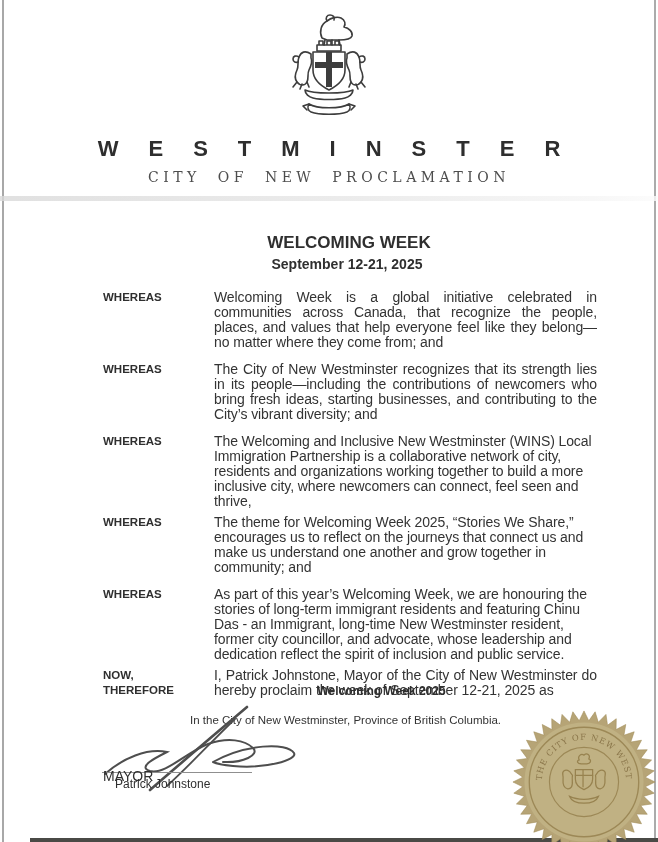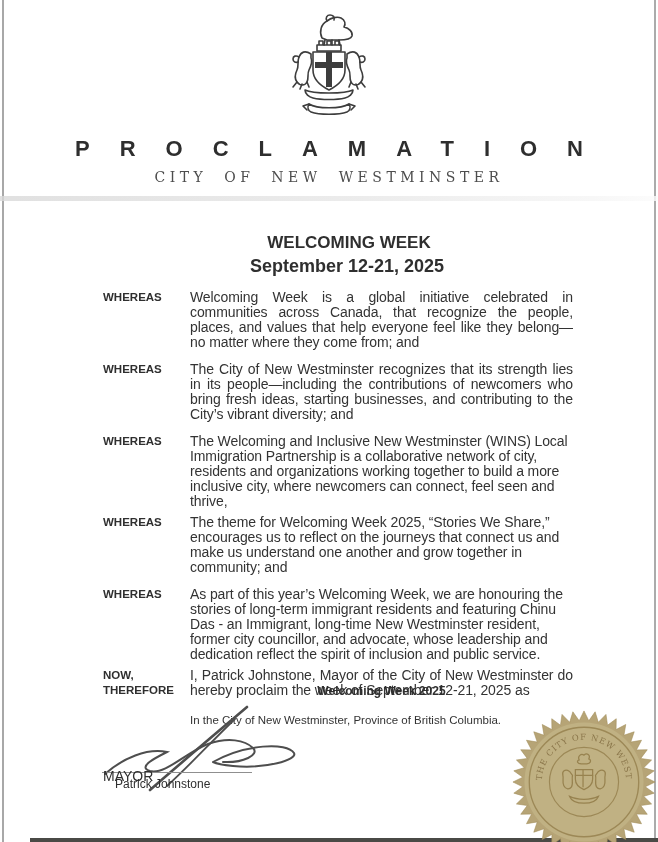--- a/index.html
+++ b/index.html
@@ -34,25 +34,25 @@
   }
   .header-divider {
     position:absolute; top:196px; left:0; width:658px; height:5px;
     background: linear-gradient(to right, #d9d9d9, #e7e7e7 55%, #f5f5f5 90%, #fbfbfb);
     opacity:.8;
   }
 
   
   .doc-title { position:absolute; top:233px; left:0; width:658px; text-align:center; color:#2f2f2f; }
   .doc-title .line1 { font-size:17px; font-weight:bold;padding-left:40px; }
-  .doc-title .line2 { font-size:18px; font-weight:bold; margin-top:3px;padding-left:36px; }
+  .doc-title .line2 { font-size:14px; font-weight:bold; margin-top:3px;padding-left:36px; }
 
   
   .clauses { position:absolute; top:290px; left:103px; width:470px; }
-  .clause { display:flex; margin-bottom:12px; }
+  .clause { display:flex; margin-bottom:12px;gap:24px; }
   .clause:nth-child(3) { margin-bottom:6px; }
   .clause:nth-child(5) { margin-bottom:6px; }
   .clause .label {
     flex:0 0 87px; font-weight:bold; font-size:11.5px; line-height:15px; color:#2f2f2f;
   }
   .clause .text {
     flex:0 0 383px; font-size:14px; line-height:15px; letter-spacing:-0.1px; color:#333;
   }
   .clause.justify .text { text-align: justify; }
 
@@ -106,22 +106,22 @@
       <path d="M90,45 C93,43 96,44 96,47 C96,50 93,51 91,50"></path>
       <path d="M92,70 L96,75 M87,72 L89,77 M82,70 L80,75"></path>
 
       <path d="M36,78 C44,82 76,82 84,78 C84,82 80,85 76,86 C68,88 52,88 44,86 C40,85 36,82 36,78 Z"></path>
 
       <path d="M40,92 C48,97 72,97 80,92 C82,95 81,99 78,100 C70,103 50,103 42,100 C39,99 38,95 40,92 Z"></path>
       <path d="M40,92 L34,94 L38,98 M80,92 L86,94 L82,98"></path>
     </g>
   </svg>
 
-  <div class="proc-title">PROCLAMATION</div>
-  <div class="proc-subtitle">CITY OF NEW WESTMINSTER</div>
+  <div class="proc-title">WESTMINSTER</div>
+  <div class="proc-subtitle">CITY OF NEW PROCLAMATION</div>
   <div class="header-divider"></div>
 
   <div class="doc-title">
     <div class="line1">WELCOMING WEEK</div>
     <div class="line2">September 12-21, 2025</div>
   </div>
 
   <div class="clauses">
     <div class="clause justify">
       <div class="label">WHEREAS</div>

